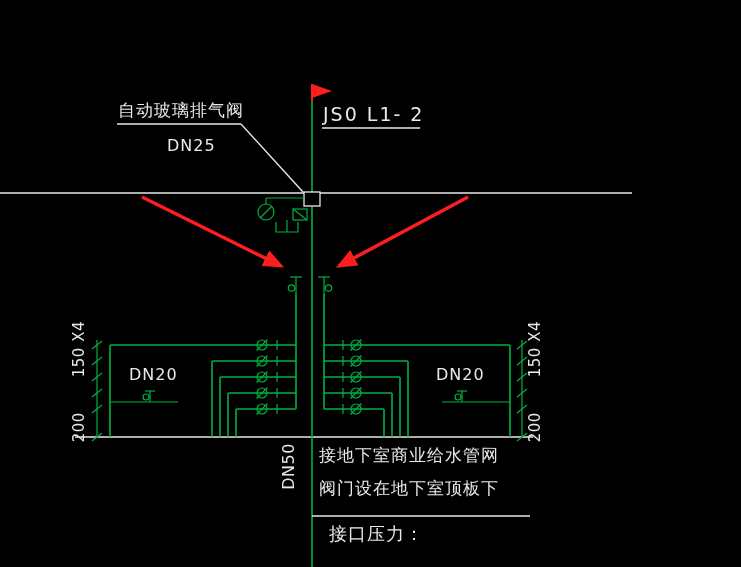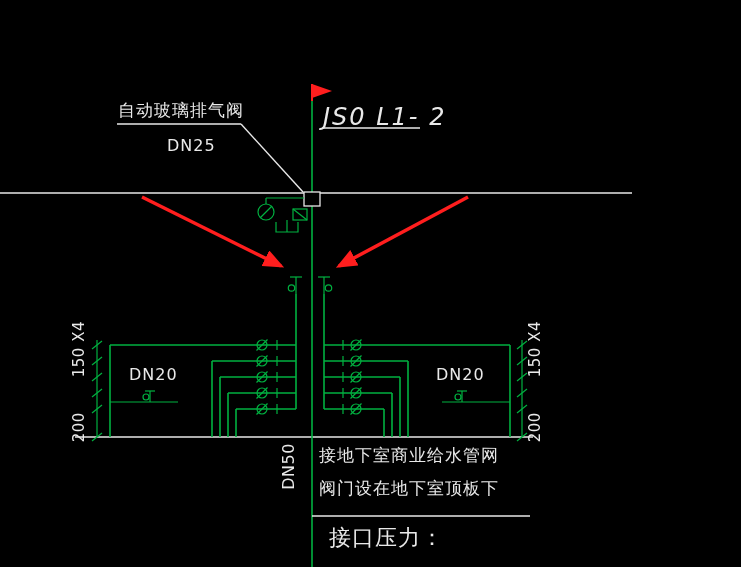--- a/index.html
+++ b/index.html
@@ -218,30 +218,30 @@
     <g>
       <line class="redline" x1="142" y1="197" x2="281" y2="266" marker-end="url(#ah)"></line>
     </g>
     <g>
       <line class="redline" x1="468" y1="197" x2="339" y2="266" marker-end="url(#ah)"></line>
     </g>
   </svg>
 
   <div class="lbl" style="left:118px;top:101px;font-size:17px;">自动玻璃排气阀</div>
   <div class="lbl" style="left:167px;top:137px;font-size:16px;">DN25</div>
-  <div class="lbl" style="left:323px;top:104px;font-size:24px;letter-spacing:2px;font-style:italic;">JS0 L1- 2</div>
+  <div class="lbl" style="left:323px;top:104px;font-size:19px;letter-spacing:2px;">JS0 L1- 2</div>
 
   <div class="lbl" style="left:129px;top:366px;font-size:16px;">DN20</div>
   <div class="lbl" style="left:436px;top:366px;font-size:16px;">DN20</div>
 
   <div class="lbl rot" style="left:51px;top:341px;width:56px;font-size:15px;">150 X4</div>
   <div class="lbl rot" style="left:64px;top:419px;width:30px;font-size:15px;">200</div>
   <div class="lbl rot" style="left:507px;top:341px;width:56px;font-size:15px;">150 X4</div>
   <div class="lbl rot" style="left:520px;top:419px;width:30px;font-size:15px;">200</div>
 
   <div class="lbl rot" style="left:268px;top:460px;width:42px;font-size:16px;">DN50</div>
 
   <div class="lbl" style="left:319px;top:479px;font-size:17px;">阀门设在地下室顶板下</div>
   <div class="lbl" style="left:319px;top:446px;font-size:17px;">接地下室商业给水管网</div>
 
-  <div class="lbl" style="left:329px;top:526px;font-size:22px;">接口压力：</div>
+  <div class="lbl" style="left:329px;top:526px;font-size:18px;font-family:Liberation Mono, monospace;">接口压力：</div>
 
 </div>
 
 </body></html>

